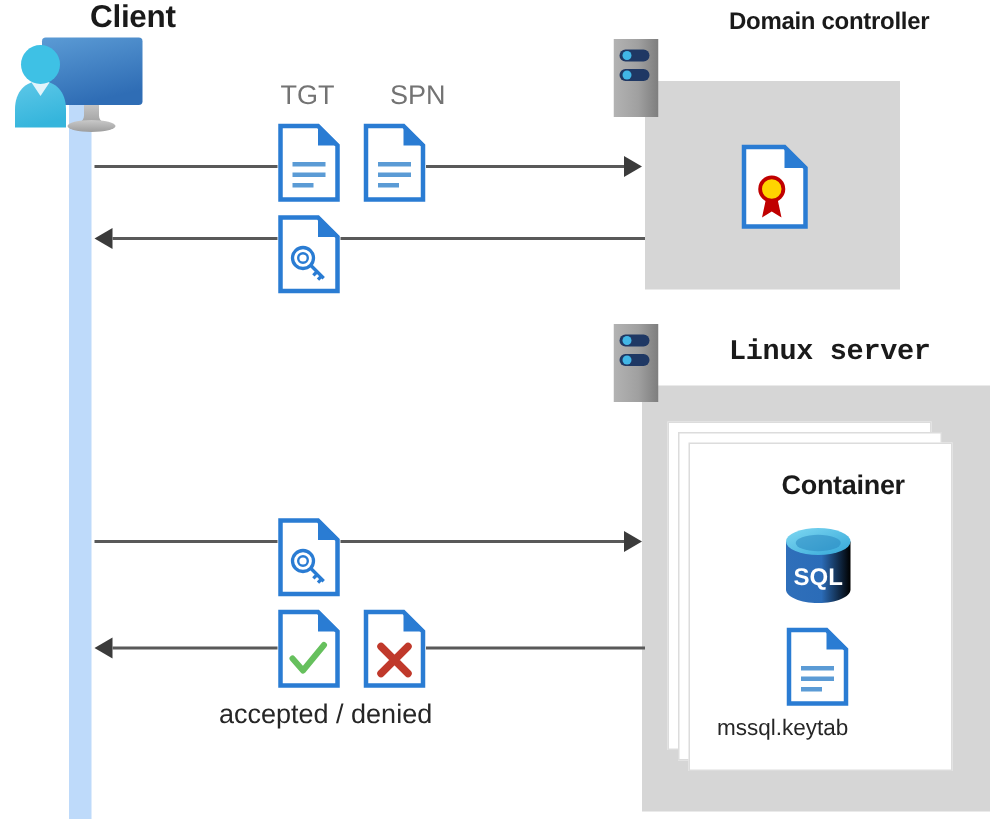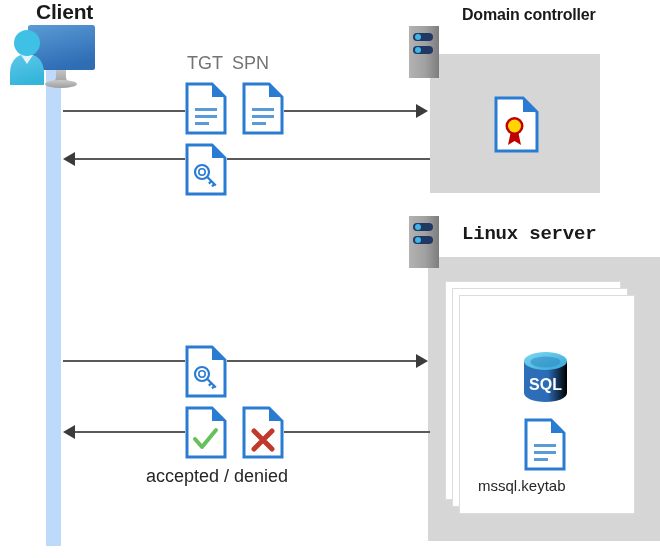--- a/index.html
+++ b/index.html
@@ -18,20 +18,21 @@
     overflow: hidden;
     background: #ffffff;
   }
   .abs { position: absolute; }
 
   
   .title-bold {
     font-weight: bold;
     color: #1a1a1a;
     letter-spacing: -0.2px;
+    margin-left: 24px;
   }
   #client-title {
     left: 36px; top: 0px;
     font-size: 21px;
     line-height: 24px;
   }
   #dc-title {
     left: 462px; top: 2px;
     font-size: 16px;
     line-height: 26px;
@@ -57,21 +58,21 @@
     left: 146px; top: 466px;
     font-size: 18px;
     color: #262626;
     text-align: right;
   }
   .msg-label {
     font-size: 18px;
     color: #737373;
   }
   #tgt-label { left: 187px; top: 53px; }
-  #spn-label { left: 232px; top: 53px; }
+  #spn-label { left: 260px; top: 53px; }
 
   
   #lifeline {
     left: 46px; top: 62px;
     width: 15px; height: 484px;
     background: #bedafa;
   }
 
   
   #client-icon { left: 8px; top: 24px; width: 106px; height: 66px; }
@@ -191,20 +192,21 @@
       <rect x="4" y="20" width="20" height="8" rx="4" fill="#1f3864"></rect>
       <circle cx="9" cy="24" r="3" fill="#41b6e6"></circle>
     </svg>
   </div>
   <div class="abs title-bold" id="linux-title">Linux server</div>
 
   <div class="abs card" id="card-back"></div>
   <div class="abs card" id="card-mid"></div>
   <div class="abs card" id="card-front"></div>
 
+  <div class="abs title-bold" id="container-title">Container</div>
 
   <div class="abs" style="left:522px; top:350px; width:47px; height:54px;text-align:right;">
     <svg class="icon-svg" width="47" height="54" viewBox="0 0 47 54">
       <defs>
         <linearGradient id="dbSide" x1="0" y1="0" x2="1" y2="0">
           <stop offset="0%" stop-color="#2f6fba"></stop>
           <stop offset="55%" stop-color="#2b6cb8"></stop>
           <stop offset="100%" stop-color="#1f579d6"></stop>
         </linearGradient>
         <linearGradient id="dbTop" x1="0" y1="0" x2="1" y2="1">

